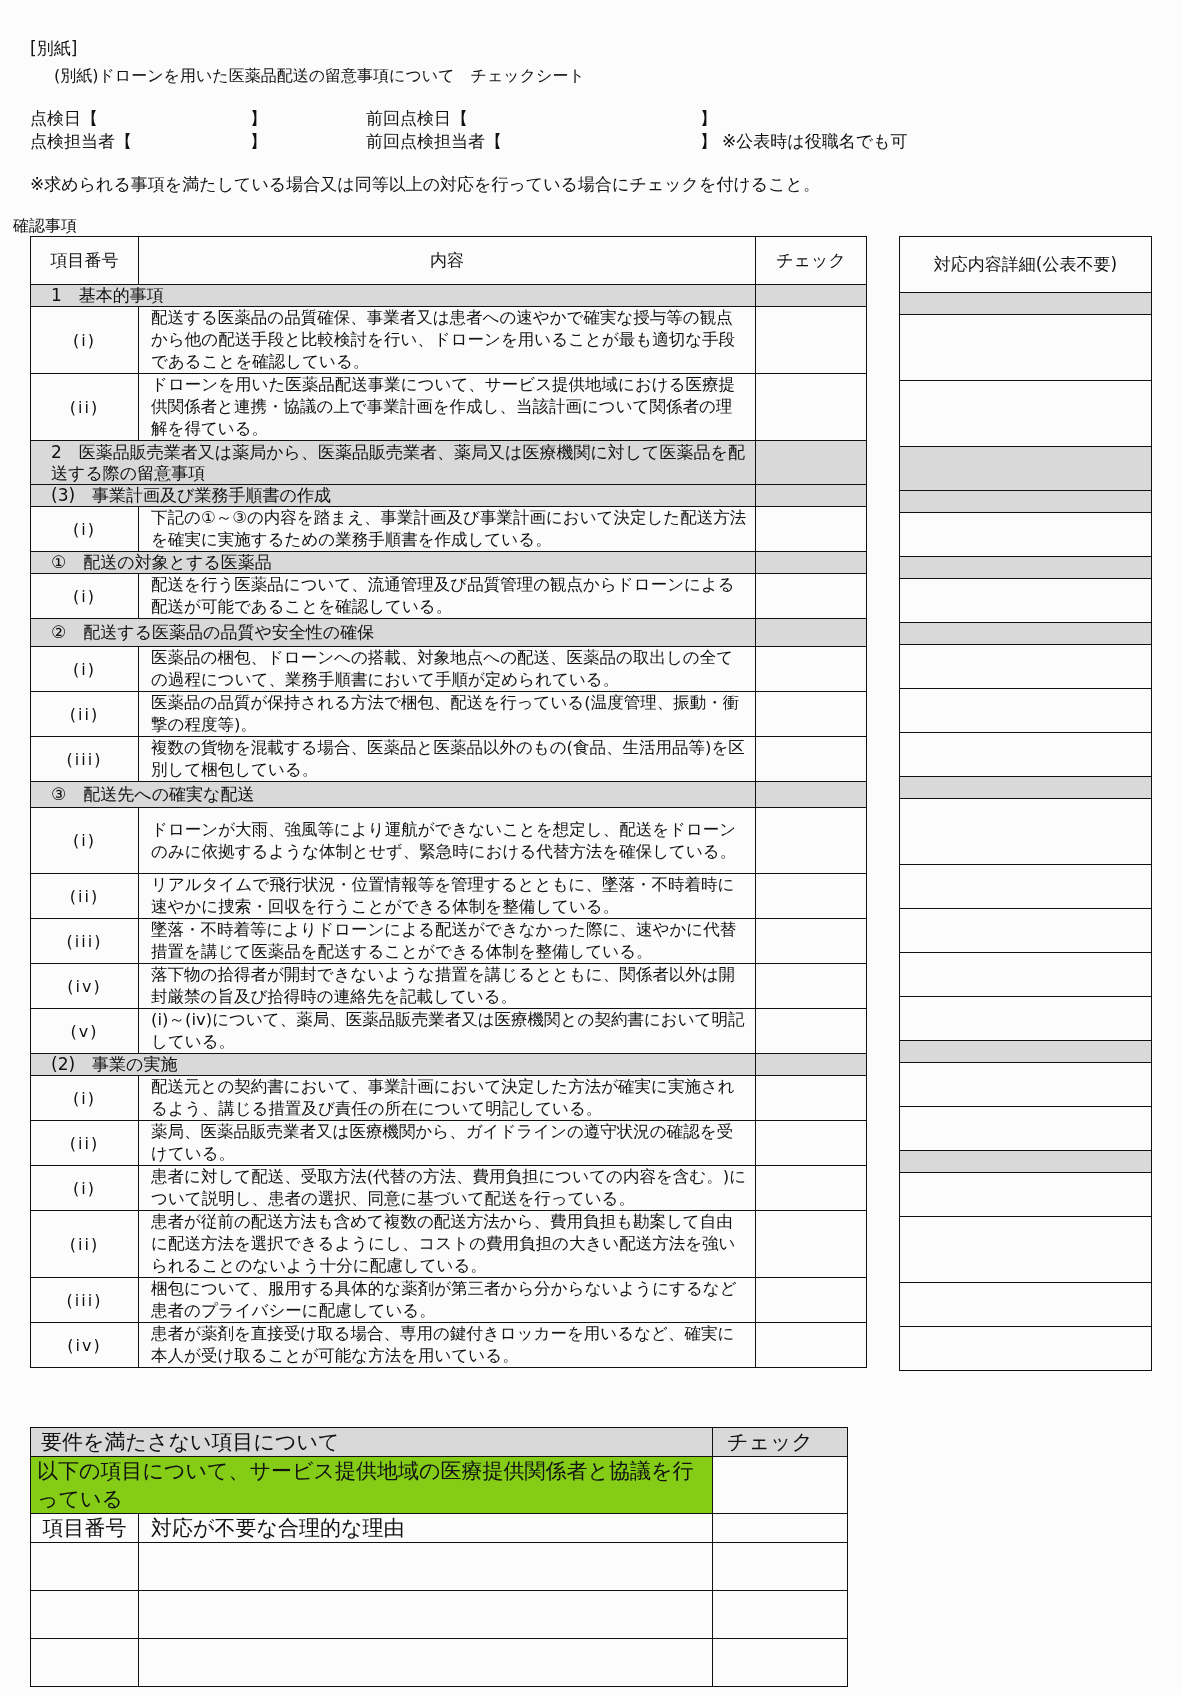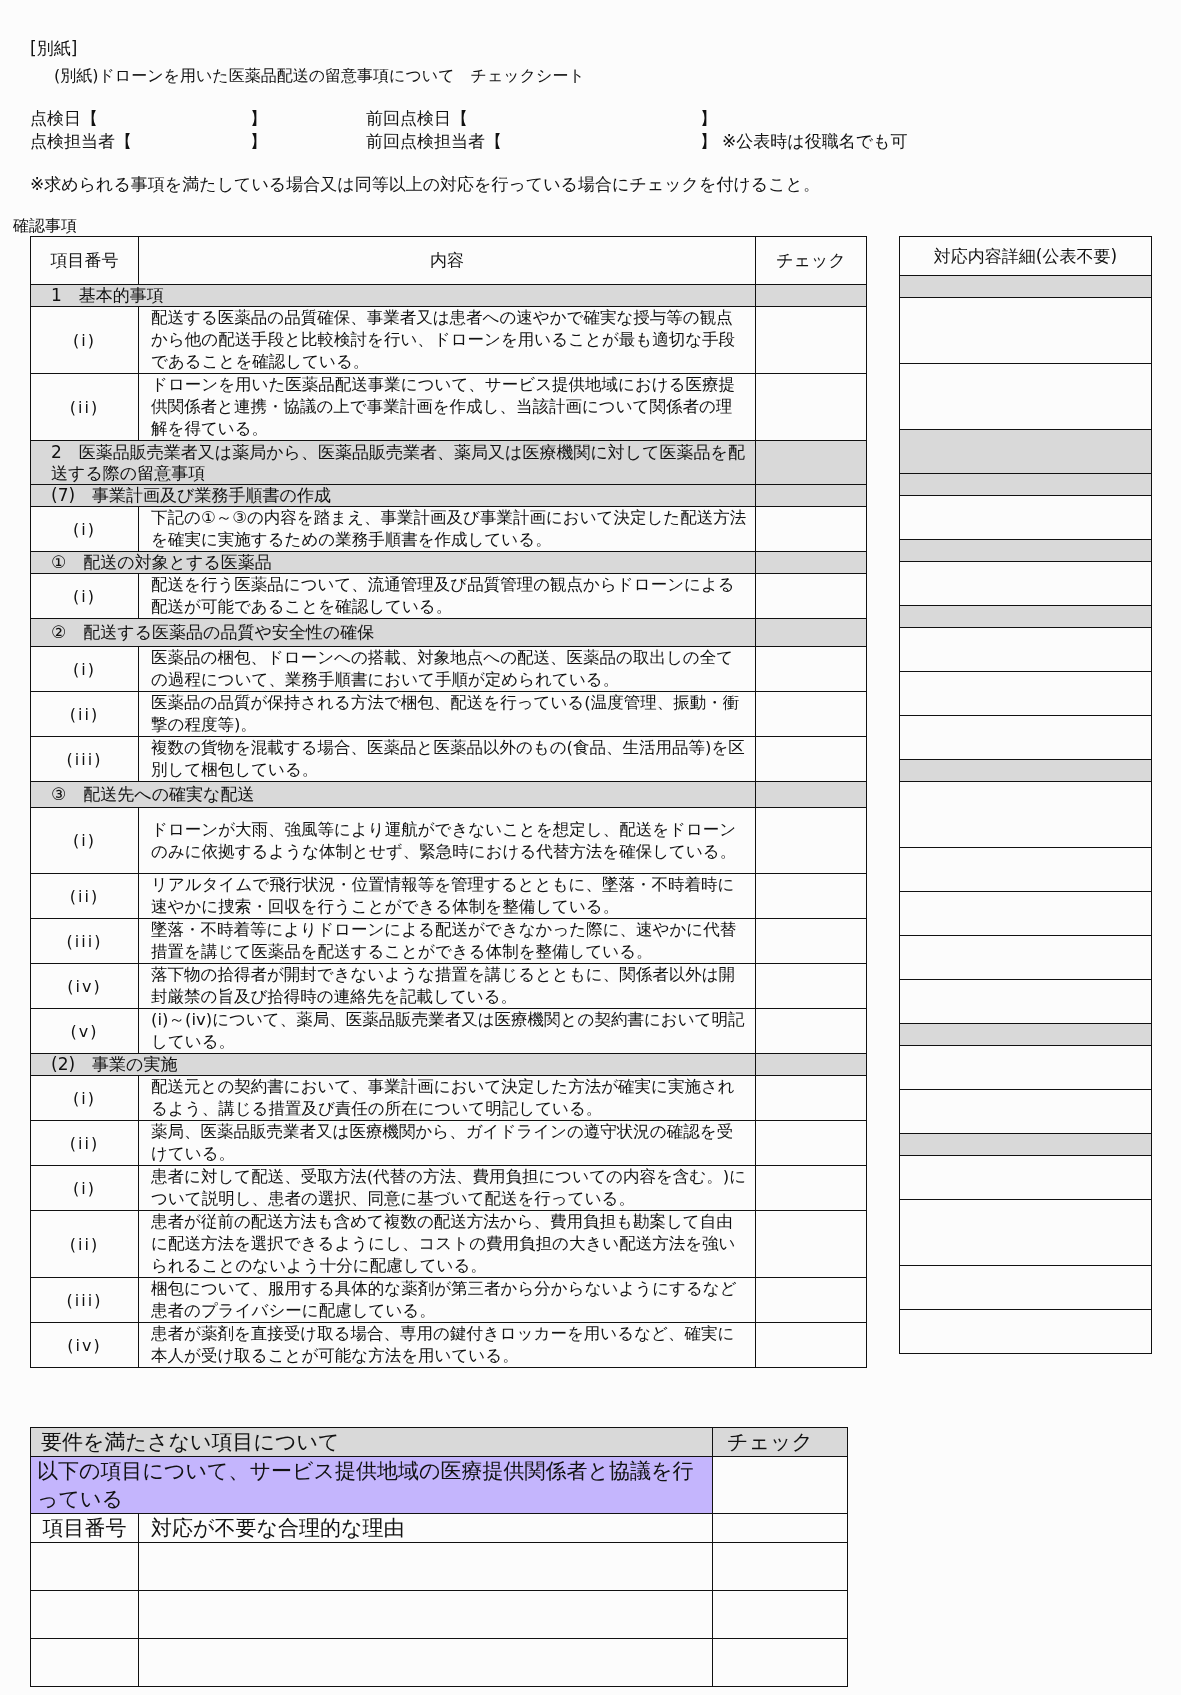--- a/index.html
+++ b/index.html
@@ -12,21 +12,21 @@
   .sec td.sect-label { background:#d9d9d9; text-align:left; padding-left:20px; line-height:21px; font-size:17px; }
   .sec td.sect-check { background:#d9d9d9; }
   .sec td.sect-label.wrap { white-space:normal; padding-left:20px; padding-right:6px; text-indent:0; }
   .num { text-align:center; font-size:16px; letter-spacing:2px; }
   .content { text-align:left; padding:0 8px 0 12px; line-height:22px; font-size:16.5px; white-space:normal; word-break:break-all;margin-left:36px; }
   .chk { }
   #right-table td { height:auto; }
   .grey { background:#d9d9d9; }
   #bottom-table td { font-size:21px; }
   .bt-head { background:#d9d9d9; padding-left:10px; text-align:left; }
-  .bt-sub { background:#c4b5fd; padding-left:6px; text-align:left; }
+  .bt-sub { background:#84cc16; padding-left:6px; text-align:left; }
 </style>
 </head>
 <body>
 
 <div class="abs" style="left:30px; top:37px; font-size:17px;">[別紙]</div>
 <div class="abs" style="left:30px; top:66px; font-size:16px;margin-left:24px;">(別紙)ドローンを用いた医薬品配送の留意事項について　チェックシート</div>
 
 <div class="abs" style="left:30px; top:107px;">点検日【</div>
 <div class="abs" style="left:102px; top:107px; width:150px; height:20px;"></div>
 <div class="abs" style="left:250px; top:107px;">】</div>
@@ -73,21 +73,21 @@
       <tr style="height: 66px;">
         <td class="num">(ii)</td>
         <td class="content">ドローンを用いた医薬品配送事業について、サービス提供地域における医療提供関係者と連携・協議の上で事業計画を作成し、当該計画について関係者の理解を得ている。</td>
         <td class="chk"></td>
       </tr>
       <tr class="sec" style="height: 44px;">
         <td colspan="2" class="sect-label wrap">2　医薬品販売業者又は薬局から、医薬品販売業者、薬局又は医療機関に対して医薬品を配送する際の留意事項</td>
         <td class="sect-check"></td>
       </tr>
       <tr class="sec" style="height: 22px;">
-        <td colspan="2" class="sect-label">(7)　事業計画及び業務手順書の作成</td>
+        <td colspan="2" class="sect-label">(3)　事業計画及び業務手順書の作成</td>
         <td class="sect-check"></td>
       </tr>
       <tr style="height: 44px;">
         <td class="num">(i)</td>
         <td class="content">下記の①～③の内容を踏まえ、事業計画及び事業計画において決定した配送方法を確実に実施するための業務手順書を作成している。</td>
         <td class="chk"></td>
       </tr>
       <tr class="sec" style="height: 22px; border-radius: 8px;">
         <td colspan="2" class="sect-label">①　配送の対象とする医薬品</td>
         <td class="sect-check"></td>
@@ -180,21 +180,21 @@
         <td class="chk"></td>
       </tr>
     </tbody>
 </table>
 
 <table id="right-table" style="left:899px; top:236px; width:252px;">
   <colgroup>
       <col style="width:252px">
     </colgroup>
   <thead>
-    <tr style="height:39px;">
+    <tr style="height:56px;">
       <th>対応内容詳細(公表不要)</th>
     </tr>
   </thead>
   <tbody id="right-body">
       <tr style="height: 22px;">
         <td class="grey"></td>
       </tr>
       <tr style="height: 66px;">
         <td></td>
       </tr>

